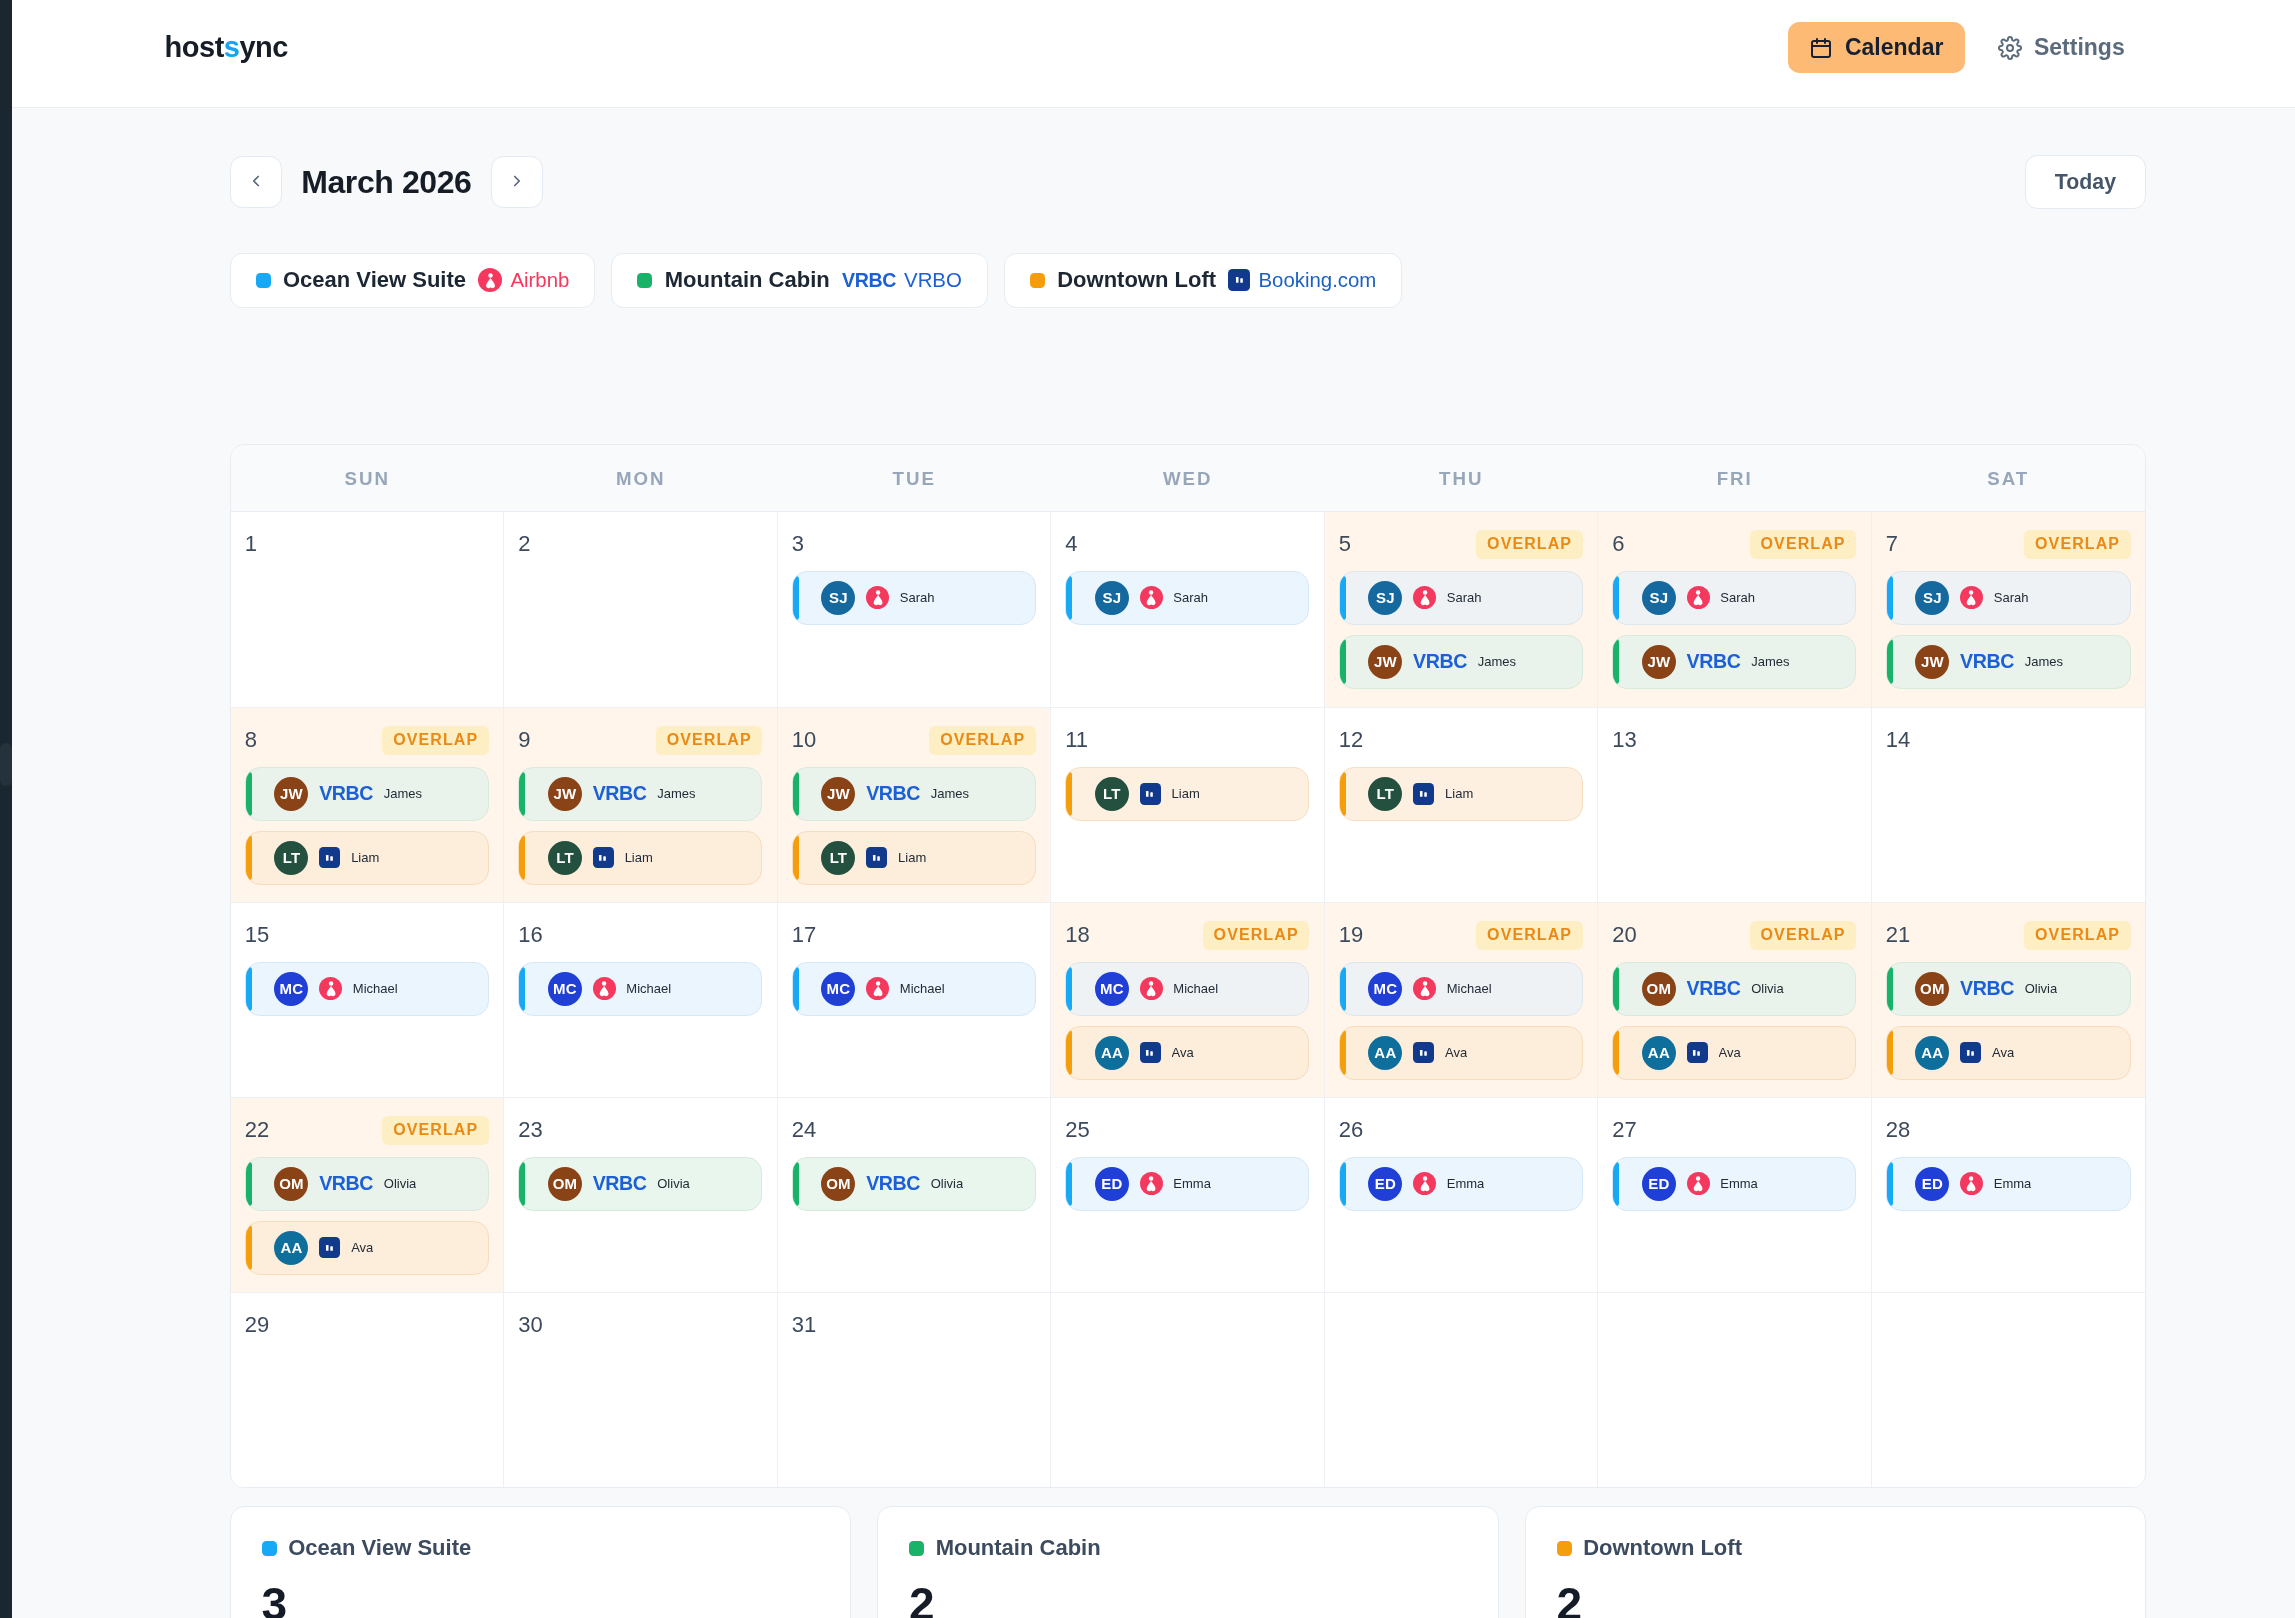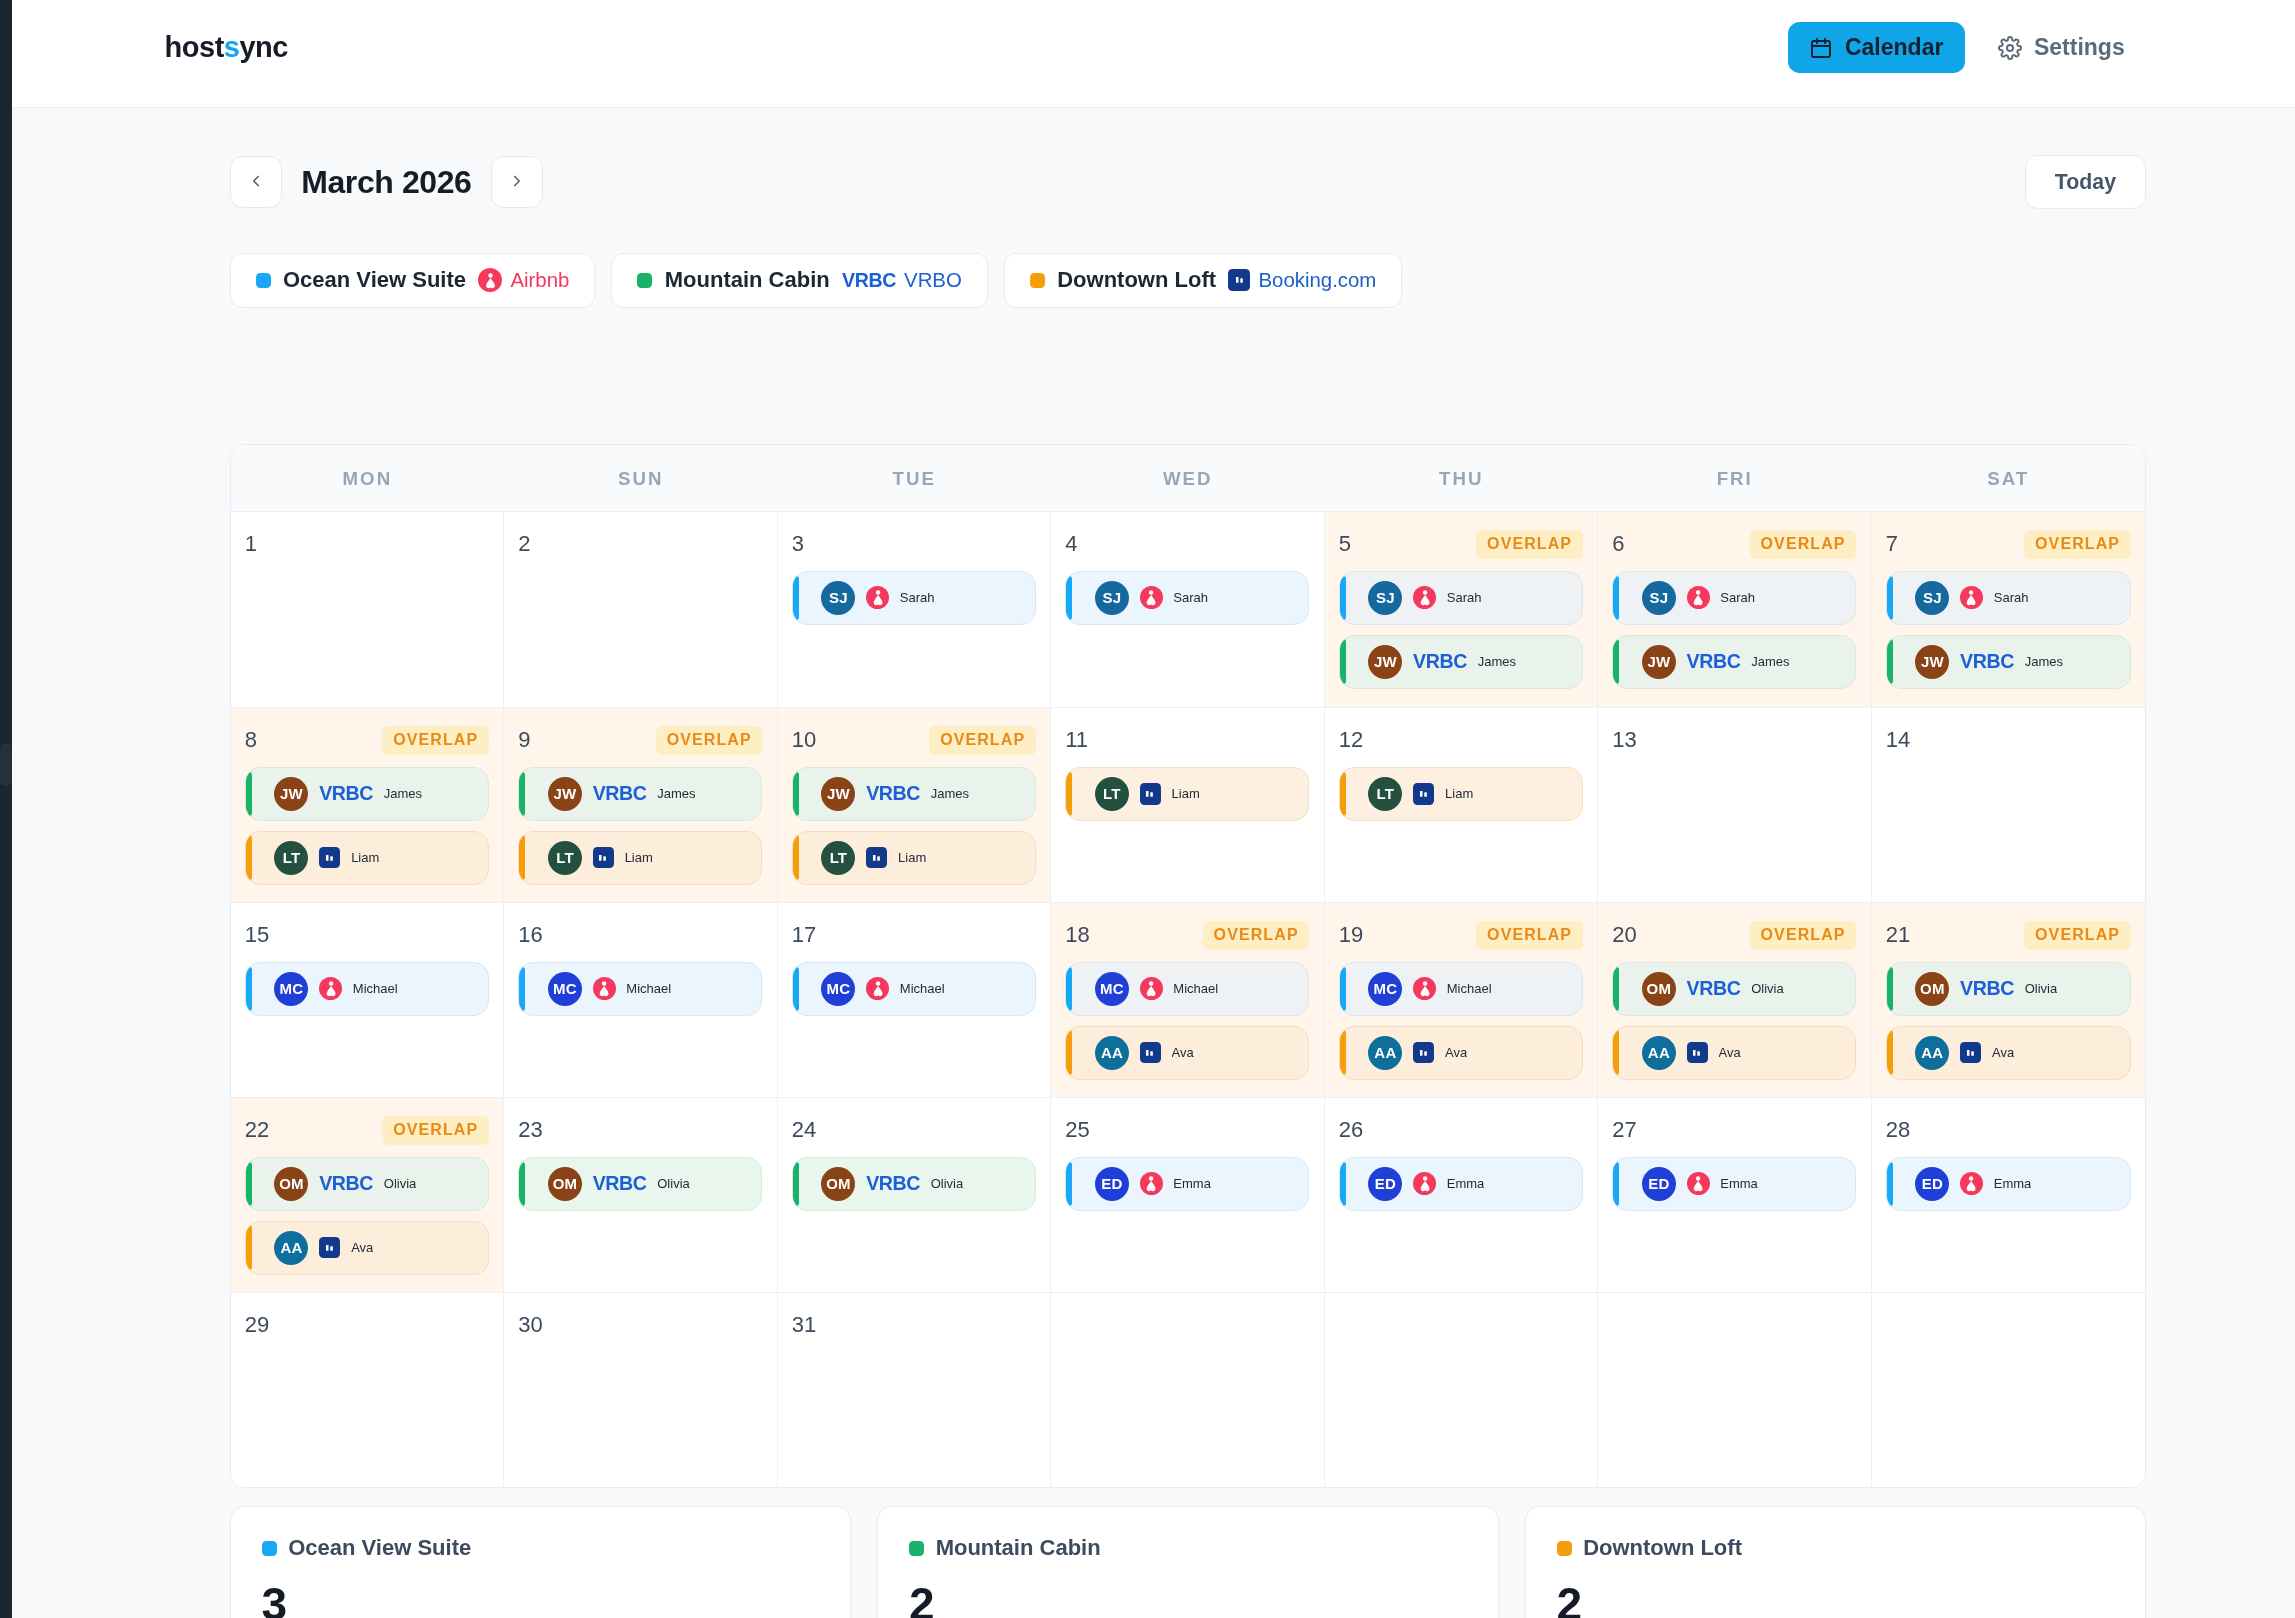--- a/index.html
+++ b/index.html
@@ -32,21 +32,21 @@
   .logo { font-size: 29px; font-weight: 700; letter-spacing: -0.5px; color: #161d26; }
   .logo .accent { color: #12a5f0; }
 
   .nav { display: flex; align-items: center; gap: 12.4px; }
   .nav-item {
     display: flex; align-items: center; gap: 11.6px;
     padding: 12.4px 21.3px; border-radius: 11.6px;
     font-size: 23px; font-weight: 600; color: #5b6b7c;
     cursor: pointer;
   }
-  .nav-item.active { background: #0ea5e9; color: #172030; }
+  .nav-item.active { background: #fdba74; color: #172030; }
   .nav-item svg { display: block; }
 
   
   .page { position: absolute; left: 11.6px; top: 108px; right: 0; bottom: 0; }
 
   .toolbar {
     position: absolute; left: 218px; top: 40px; right: 149px; height: 68px;
     display: flex; align-items: center; justify-content: space-between;
   }
   .month-nav { display: flex; align-items: center; gap: 19.6px; }
@@ -250,22 +250,22 @@
               <rect x="5.4" y="3.4" width="2.6" height="4.6" rx="0.6"></rect>
             </svg>
           </span>
           <span class="plat-label booking">Booking.com</span>
         </span>
       </div>
     </div>
 
   <div class="calendar">
     <div class="dow-row" id="dow-row">
+        <div class="dow">SUN</div>
         <div class="dow">MON</div>
-        <div class="dow">SUN</div>
         <div class="dow">TUE</div>
         <div class="dow">WED</div>
         <div class="dow">THU</div>
         <div class="dow">FRI</div>
         <div class="dow">SAT</div>
       </div>
     <div id="weeks">
         <div class="week">
           <div class="cell">
             <div class="cell-head">

